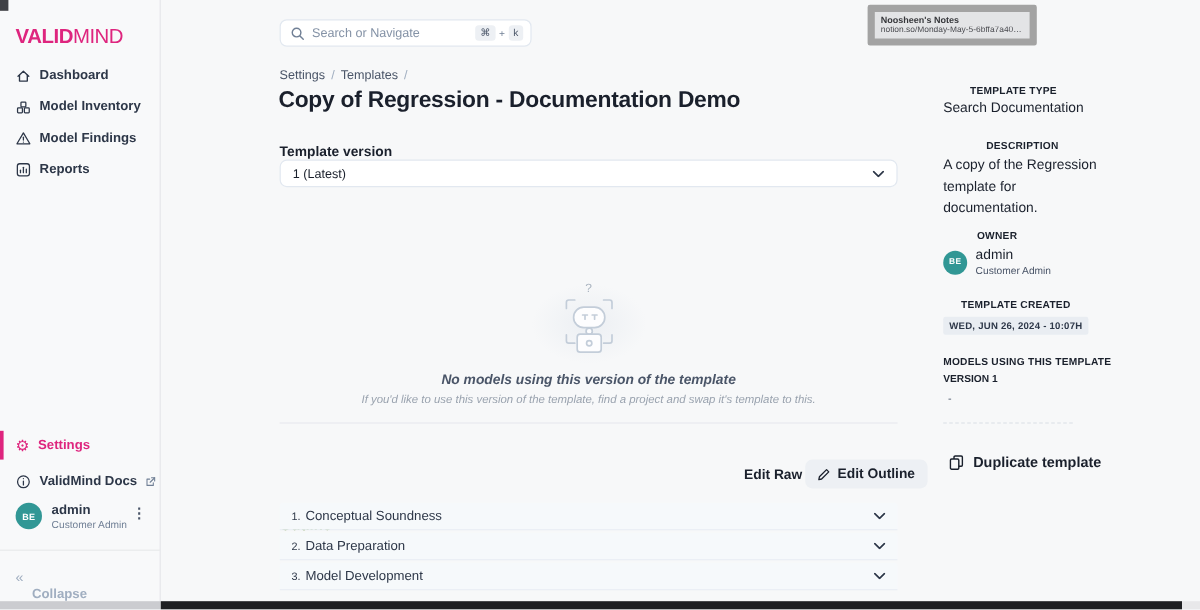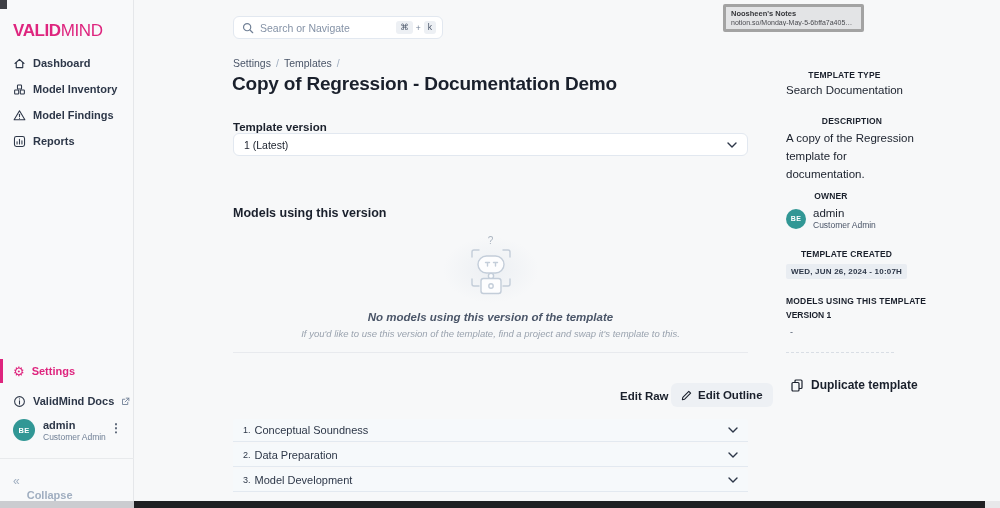--- a/index.html
+++ b/index.html
@@ -38,21 +38,21 @@
   .collapse-item { top:469px; color:#a0aec0; }
   .collapse-item .nav-label { color:#a0aec0; font-weight:600;margin-top:28px; }
   .collapse-glyph { font-size:12px; color:#a0aec0; line-height:1; }
 
   
   .search-wrap { position:absolute; left:233px; top:16px; width:210px; height:23px; background:#fff; border:1px solid #e2e8f0; border-radius:6px; display:flex; align-items:center; padding:0 6px 0 8px; }
   .search-input { border:none; outline:none; background:transparent; flex:1; font-size:10.5px; color:#2d3748; margin-left:6px; font-family:"Liberation Sans",sans-serif; }
   .search-input::placeholder { color:#8492a6; }
   .kbd { background:#edf0f4; border-radius:3px; font-size:8.5px; color:#4a5568; padding:2px 4px; line-height:1; }
   .kbd-plus { font-size:8.5px; color:#718096; margin:0 3px; }
-  .link-tooltip { position:absolute; left:723px; top:4px; width:141px; background:#e3e4e6; border:3px solid #a3a3a3; border-radius:2px; padding:2px 5px 3px; }
+  .link-tooltip { position:absolute; left:723px; top:4px; width:141px; background:#e3e4e6; border:6px solid #a3a3a3; border-radius:2px; padding:2px 5px 3px; }
   .link-tooltip .tt-title { font-size:7.5px; font-weight:600; color:#35363a; }
   .link-tooltip .tt-url { font-size:7px; color:#4a4b50; white-space:nowrap; overflow:hidden; text-overflow:ellipsis; margin-top:1px; }
 
   
   .breadcrumb { position:absolute; left:233px; top:57px; font-size:10.5px; color:#4a5568; display:flex; gap:5px; }
   .crumb { cursor:pointer; }
   .crumb-sep { color:#a0aec0; }
   .page-title { position:absolute; left:232px; top:73px; font-size:19px; font-weight:600; color:#1a202c; letter-spacing:-0.2px; }
   .tv-label { position:absolute; left:233px; top:121px; font-size:11.5px; font-weight:700; color:#1a202c; }
   .tv-select { position:absolute; left:233px; top:133px; width:515px; height:23px; background:#fff; border:1px solid #e2e8f0; border-radius:6px; display:flex; align-items:center; padding:0 10px; cursor:pointer; }
@@ -203,21 +203,20 @@
   <h1 class="page-title">Copy of Regression - Documentation Demo</h1>
 
   <div class="tv-label">Template version</div>
   <div class="tv-select">
     <span class="tv-value">1 (Latest)</span>
     <svg width="10" height="6" viewBox="0 0 10 6" fill="none" stroke="#2d3748" stroke-width="1.4" stroke-linecap="round" stroke-linejoin="round">
         <path d="M1 1 L5 5 L9 1"></path>
       </svg>
   </div>
 
-  <div class="models-heading">Models using this version</div>
 
   <div class="empty-state">
     <div class="empty-icon-wrap">
       <div class="empty-halo"></div>
       <div class="empty-q">?</div>
       <svg width="66" height="52" viewBox="0 0 66 52" fill="none" stroke="#c3cdd9" stroke-width="1.4" stroke-linecap="round" stroke-linejoin="round" style="position:relative; margin:0 auto;">
         <path d="M14 10 V5 q0-2 2-2 h5"></path>
           <path d="M45 3 h5 q2 0 2 2 v5"></path>
         <path d="M14 32 v5 q0 2 2 2 h5"></path>
           <path d="M52 32 v5 q0 2-2 2 h-5"></path>

